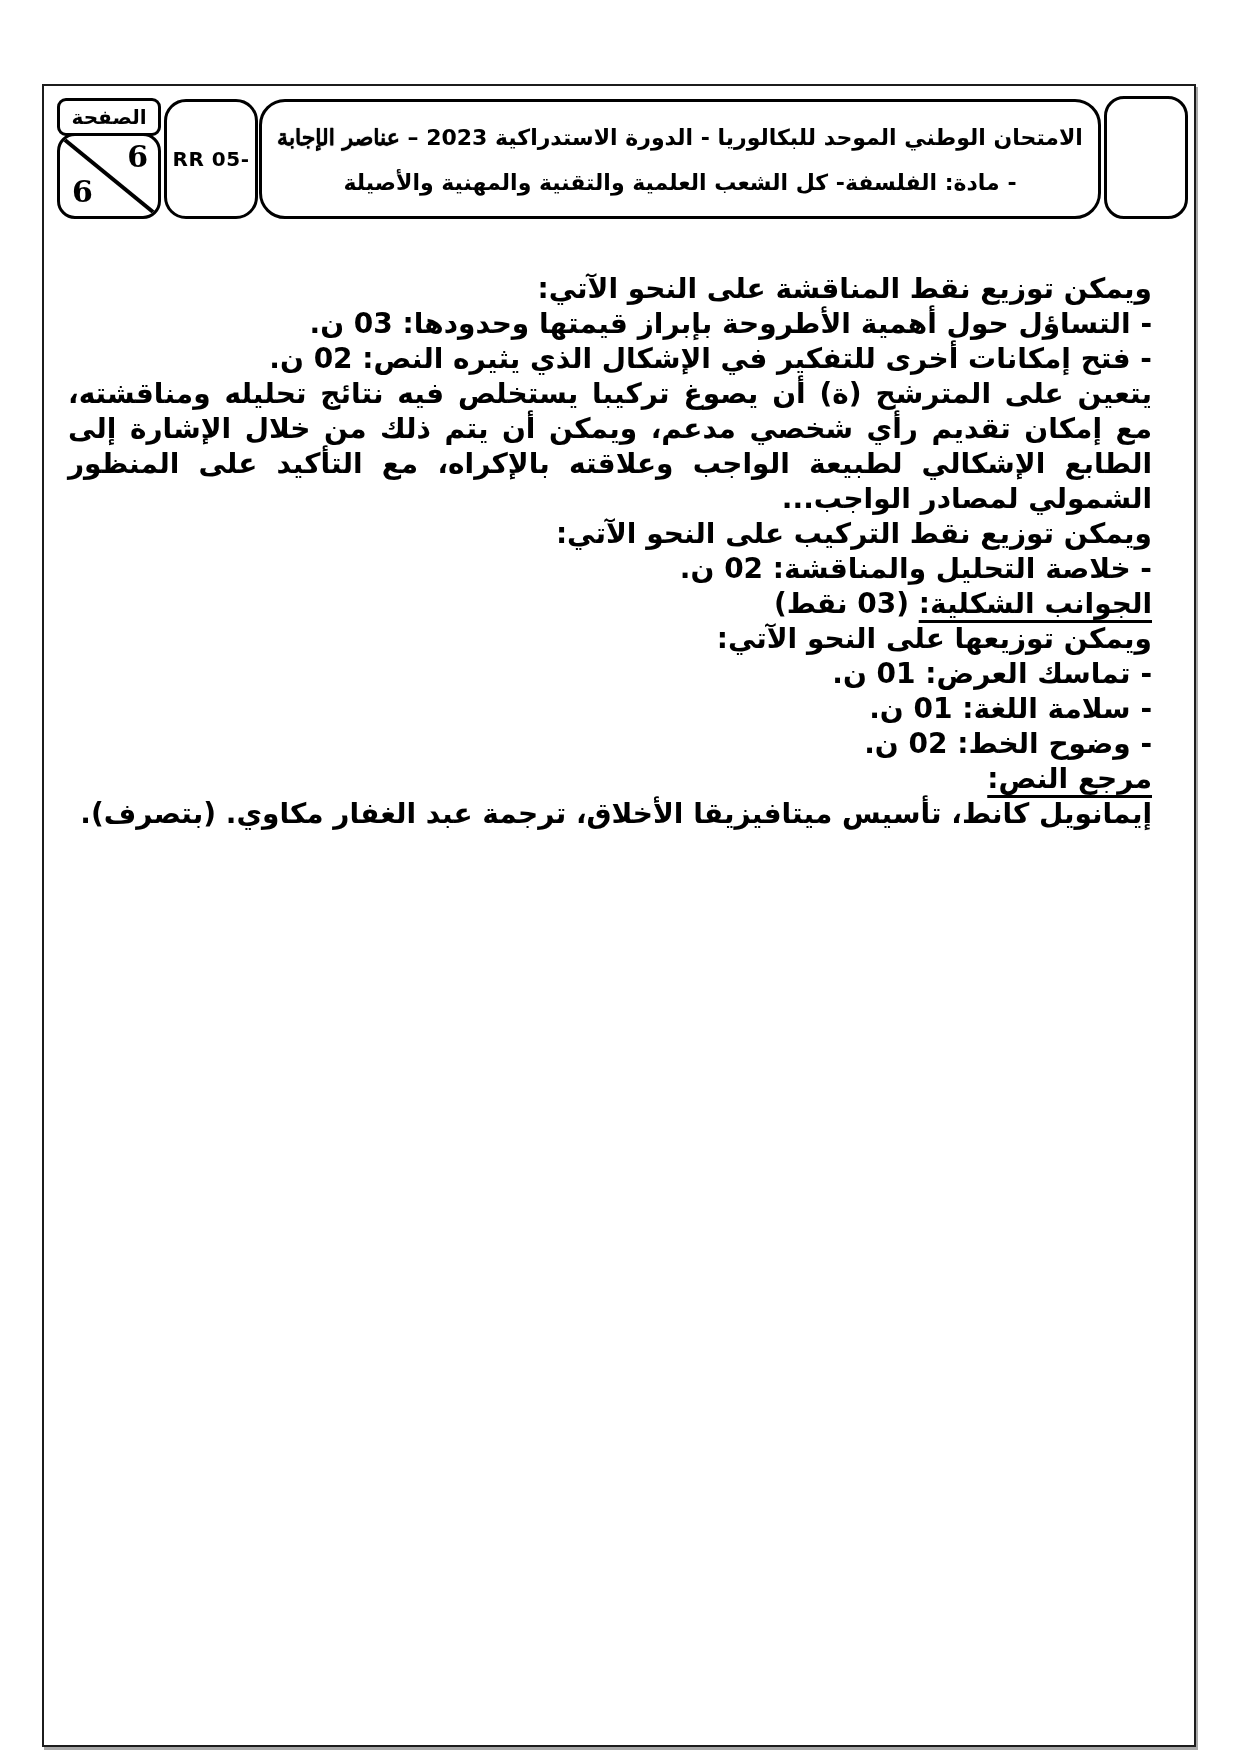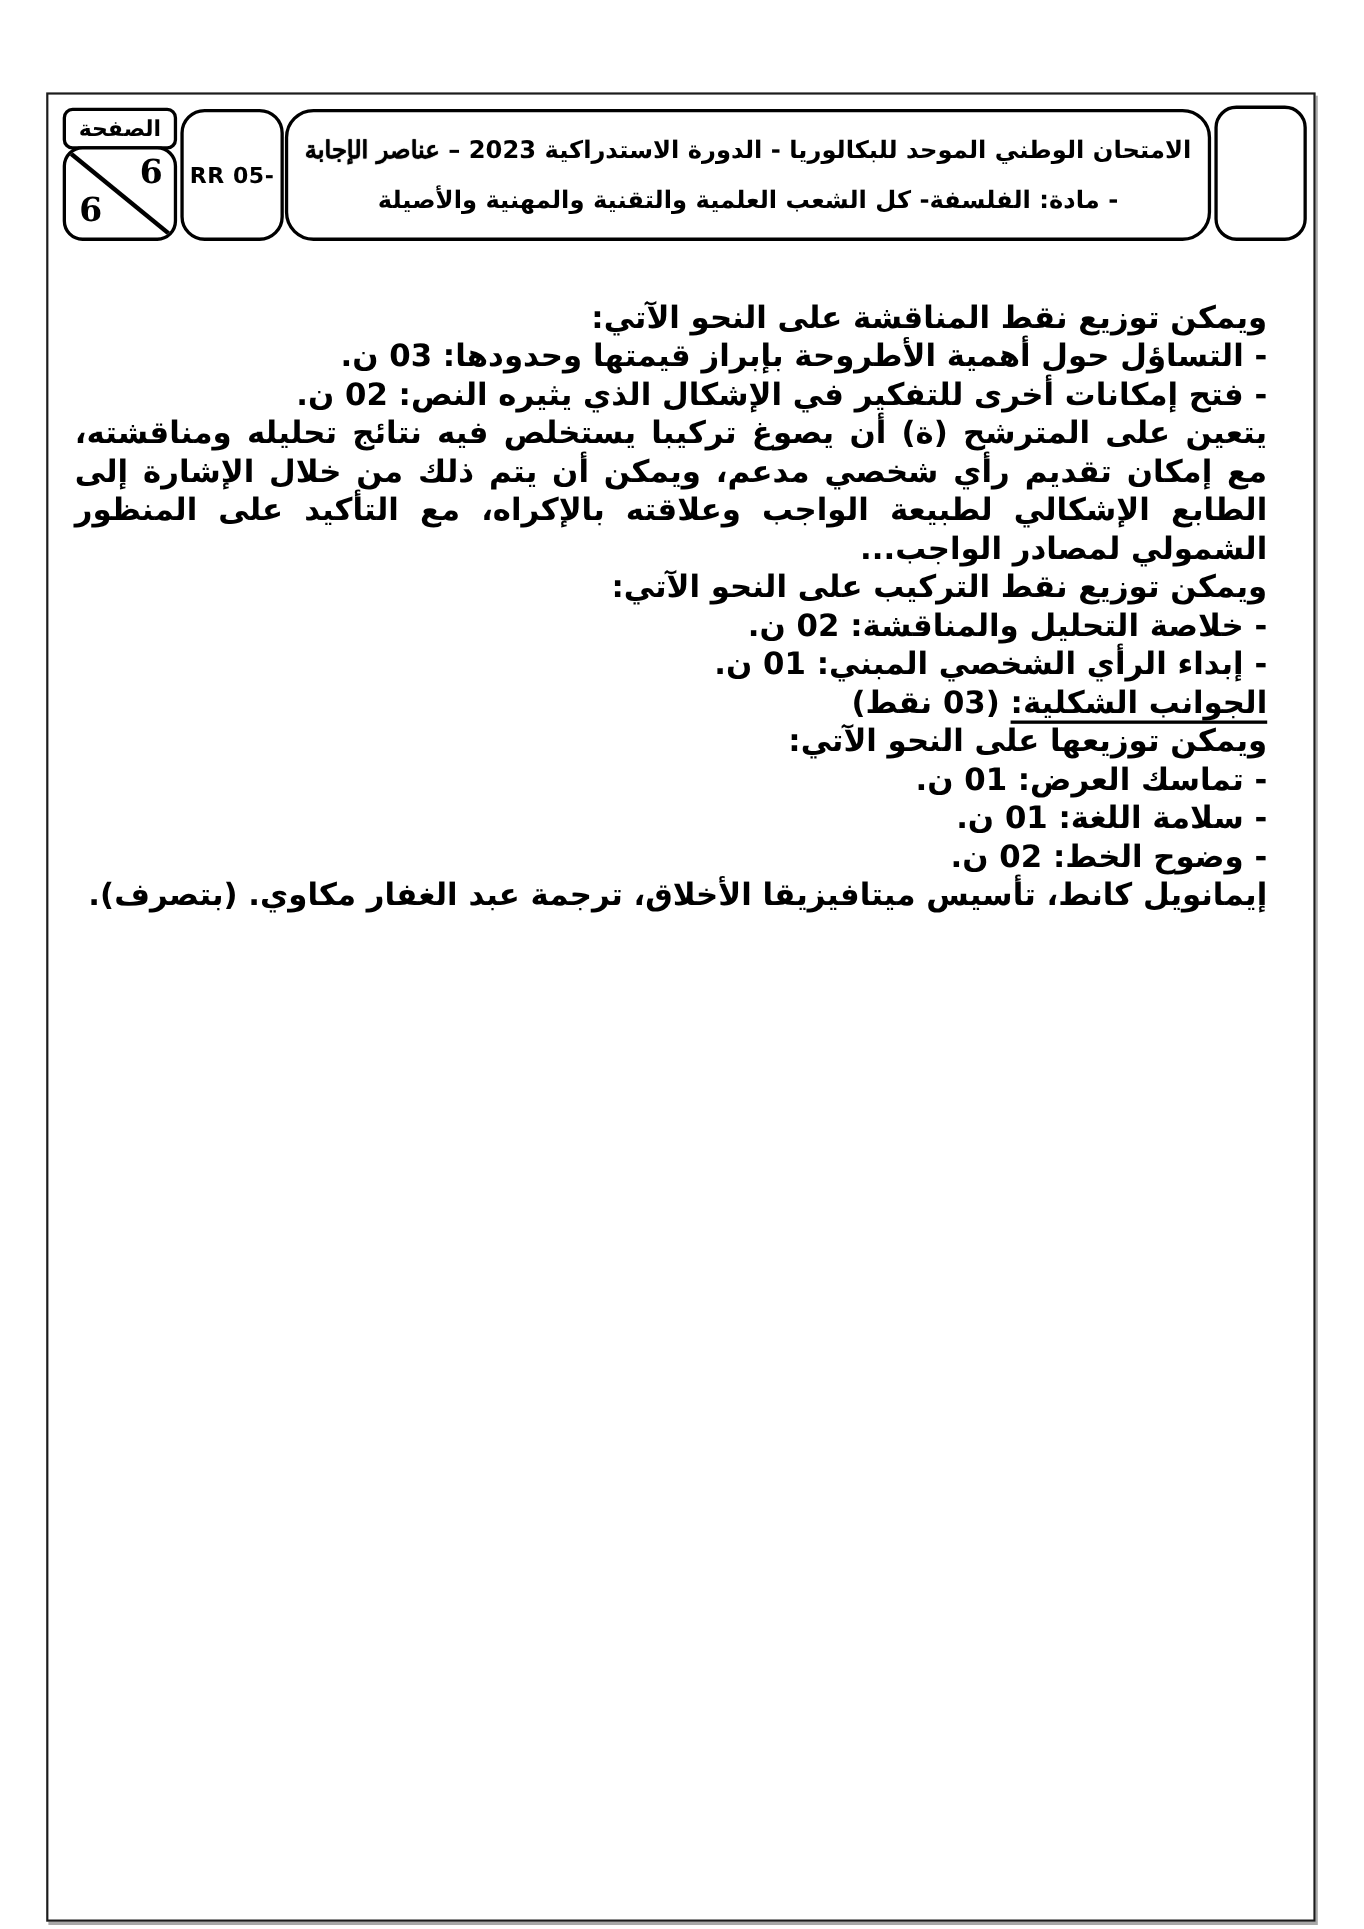--- a/index.html
+++ b/index.html
@@ -156,26 +156,26 @@
 
       <p class="t1 m3">ويمكن توزيع نقط المناقشة على النحو الآتي:</p>
       <p class="m3">- التساؤل حول أهمية الأطروحة بإبراز قيمتها وحدودها: 03 ن.</p>
       <p class="m3">- فتح إمكانات أخرى للتفكير في الإشكال الذي يثيره النص: 02 ن.</p>
 
 
       <p class="para-justify m8">يتعين على المترشح (ة) أن يصوغ تركيبا يستخلص فيه نتائج تحليله ومناقشته، مع إمكان تقديم رأي شخصي مدعم، ويمكن أن يتم ذلك من خلال الإشارة إلى الطابع الإشكالي لطبيعة الواجب وعلاقته بالإكراه، مع التأكيد على المنظور الشمولي لمصادر الواجب...</p>
 
       <p class="t1">ويمكن توزيع نقط التركيب على النحو الآتي:</p>
       <p class="t3 m3">- خلاصة التحليل والمناقشة: 02 ن.</p>
-      <p class="t3 m3">- إبداء الرأي الشخصي المبني: 01 ن.</p>
 
       <p class="t2 m12"><span class="underlined">الجوانب الشكلية:</span> <span>(03 نقط)</span></p>
 
       <p class="t1">ويمكن توزيعها على النحو الآتي:</p>
       <p class="t3 m3">- تماسك العرض: 01 ن.</p>
       <p class="t3 m3">- سلامة اللغة: 01 ن.</p>
       <p class="t3 m3">- وضوح الخط: 02 ن.</p>
 
+      <p class="t2 m43"><span class="underlined">مرجع النص:</span></p>
       <p class="ref-line m8">إيمانويل كانط، تأسيس ميتافيزيقا الأخلاق، ترجمة عبد الغفار مكاوي. (بتصرف).</p>
 
     </div>
   </div>
 </div>
 
 </body></html>

